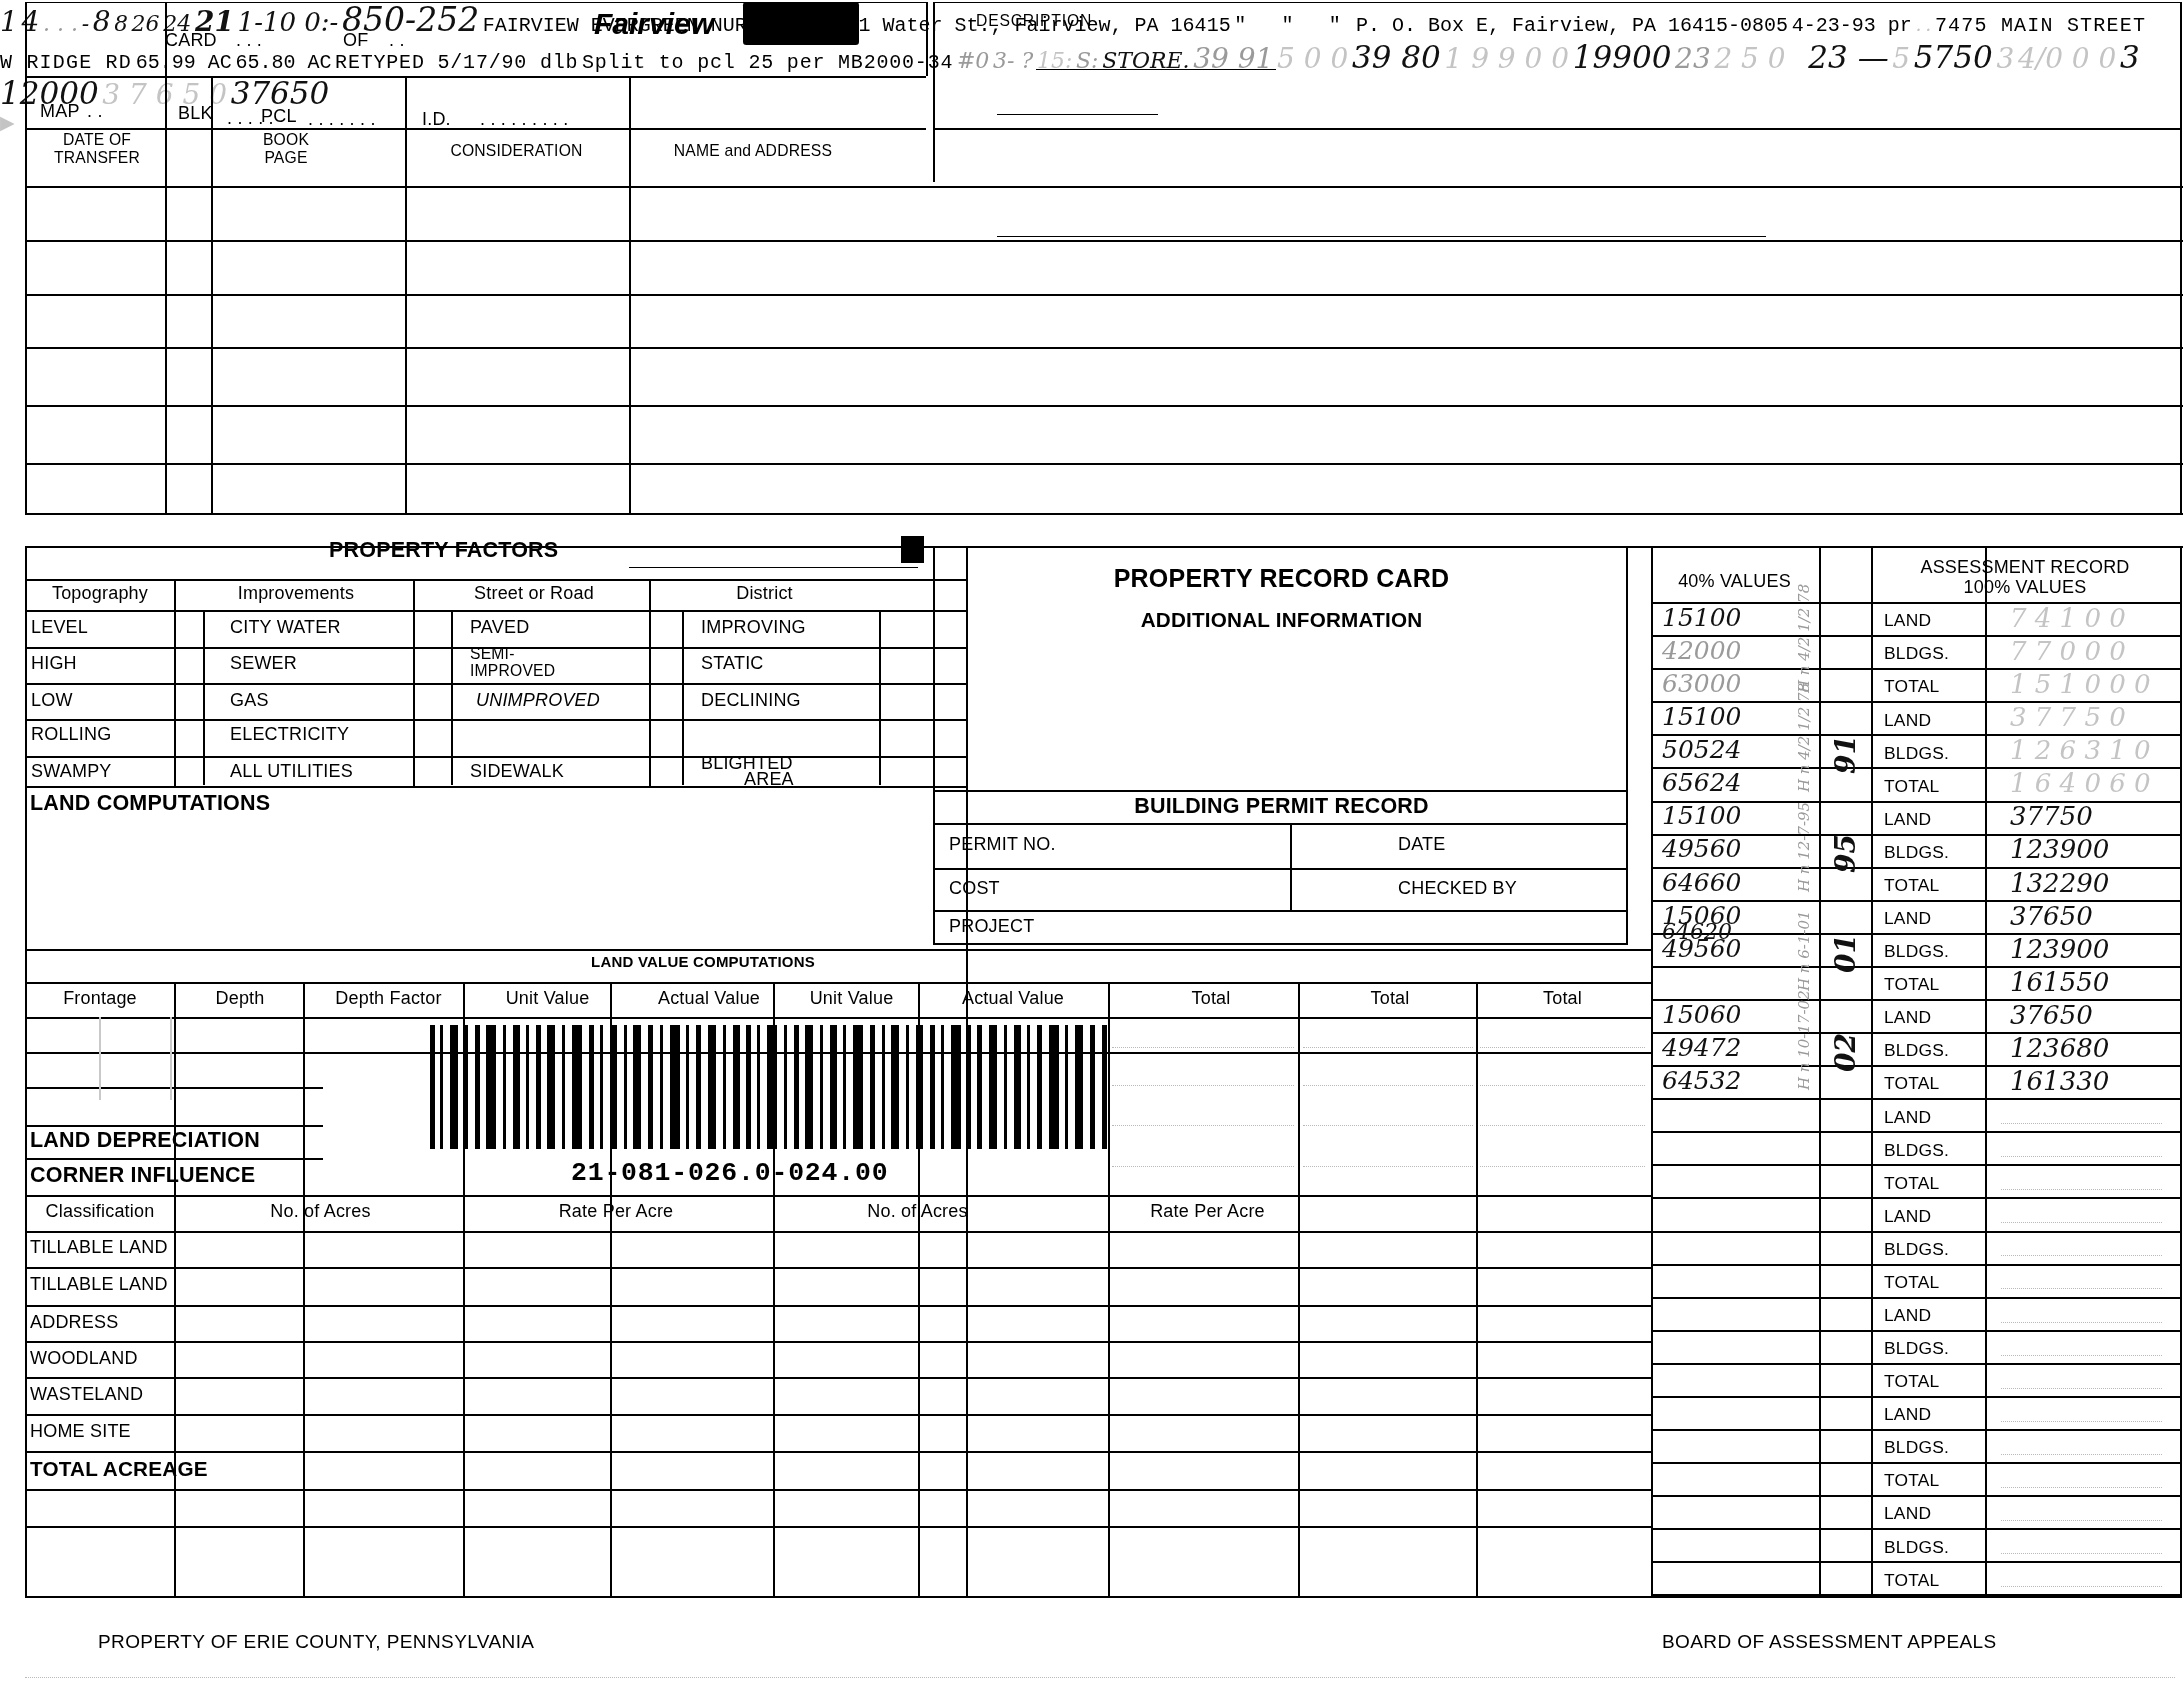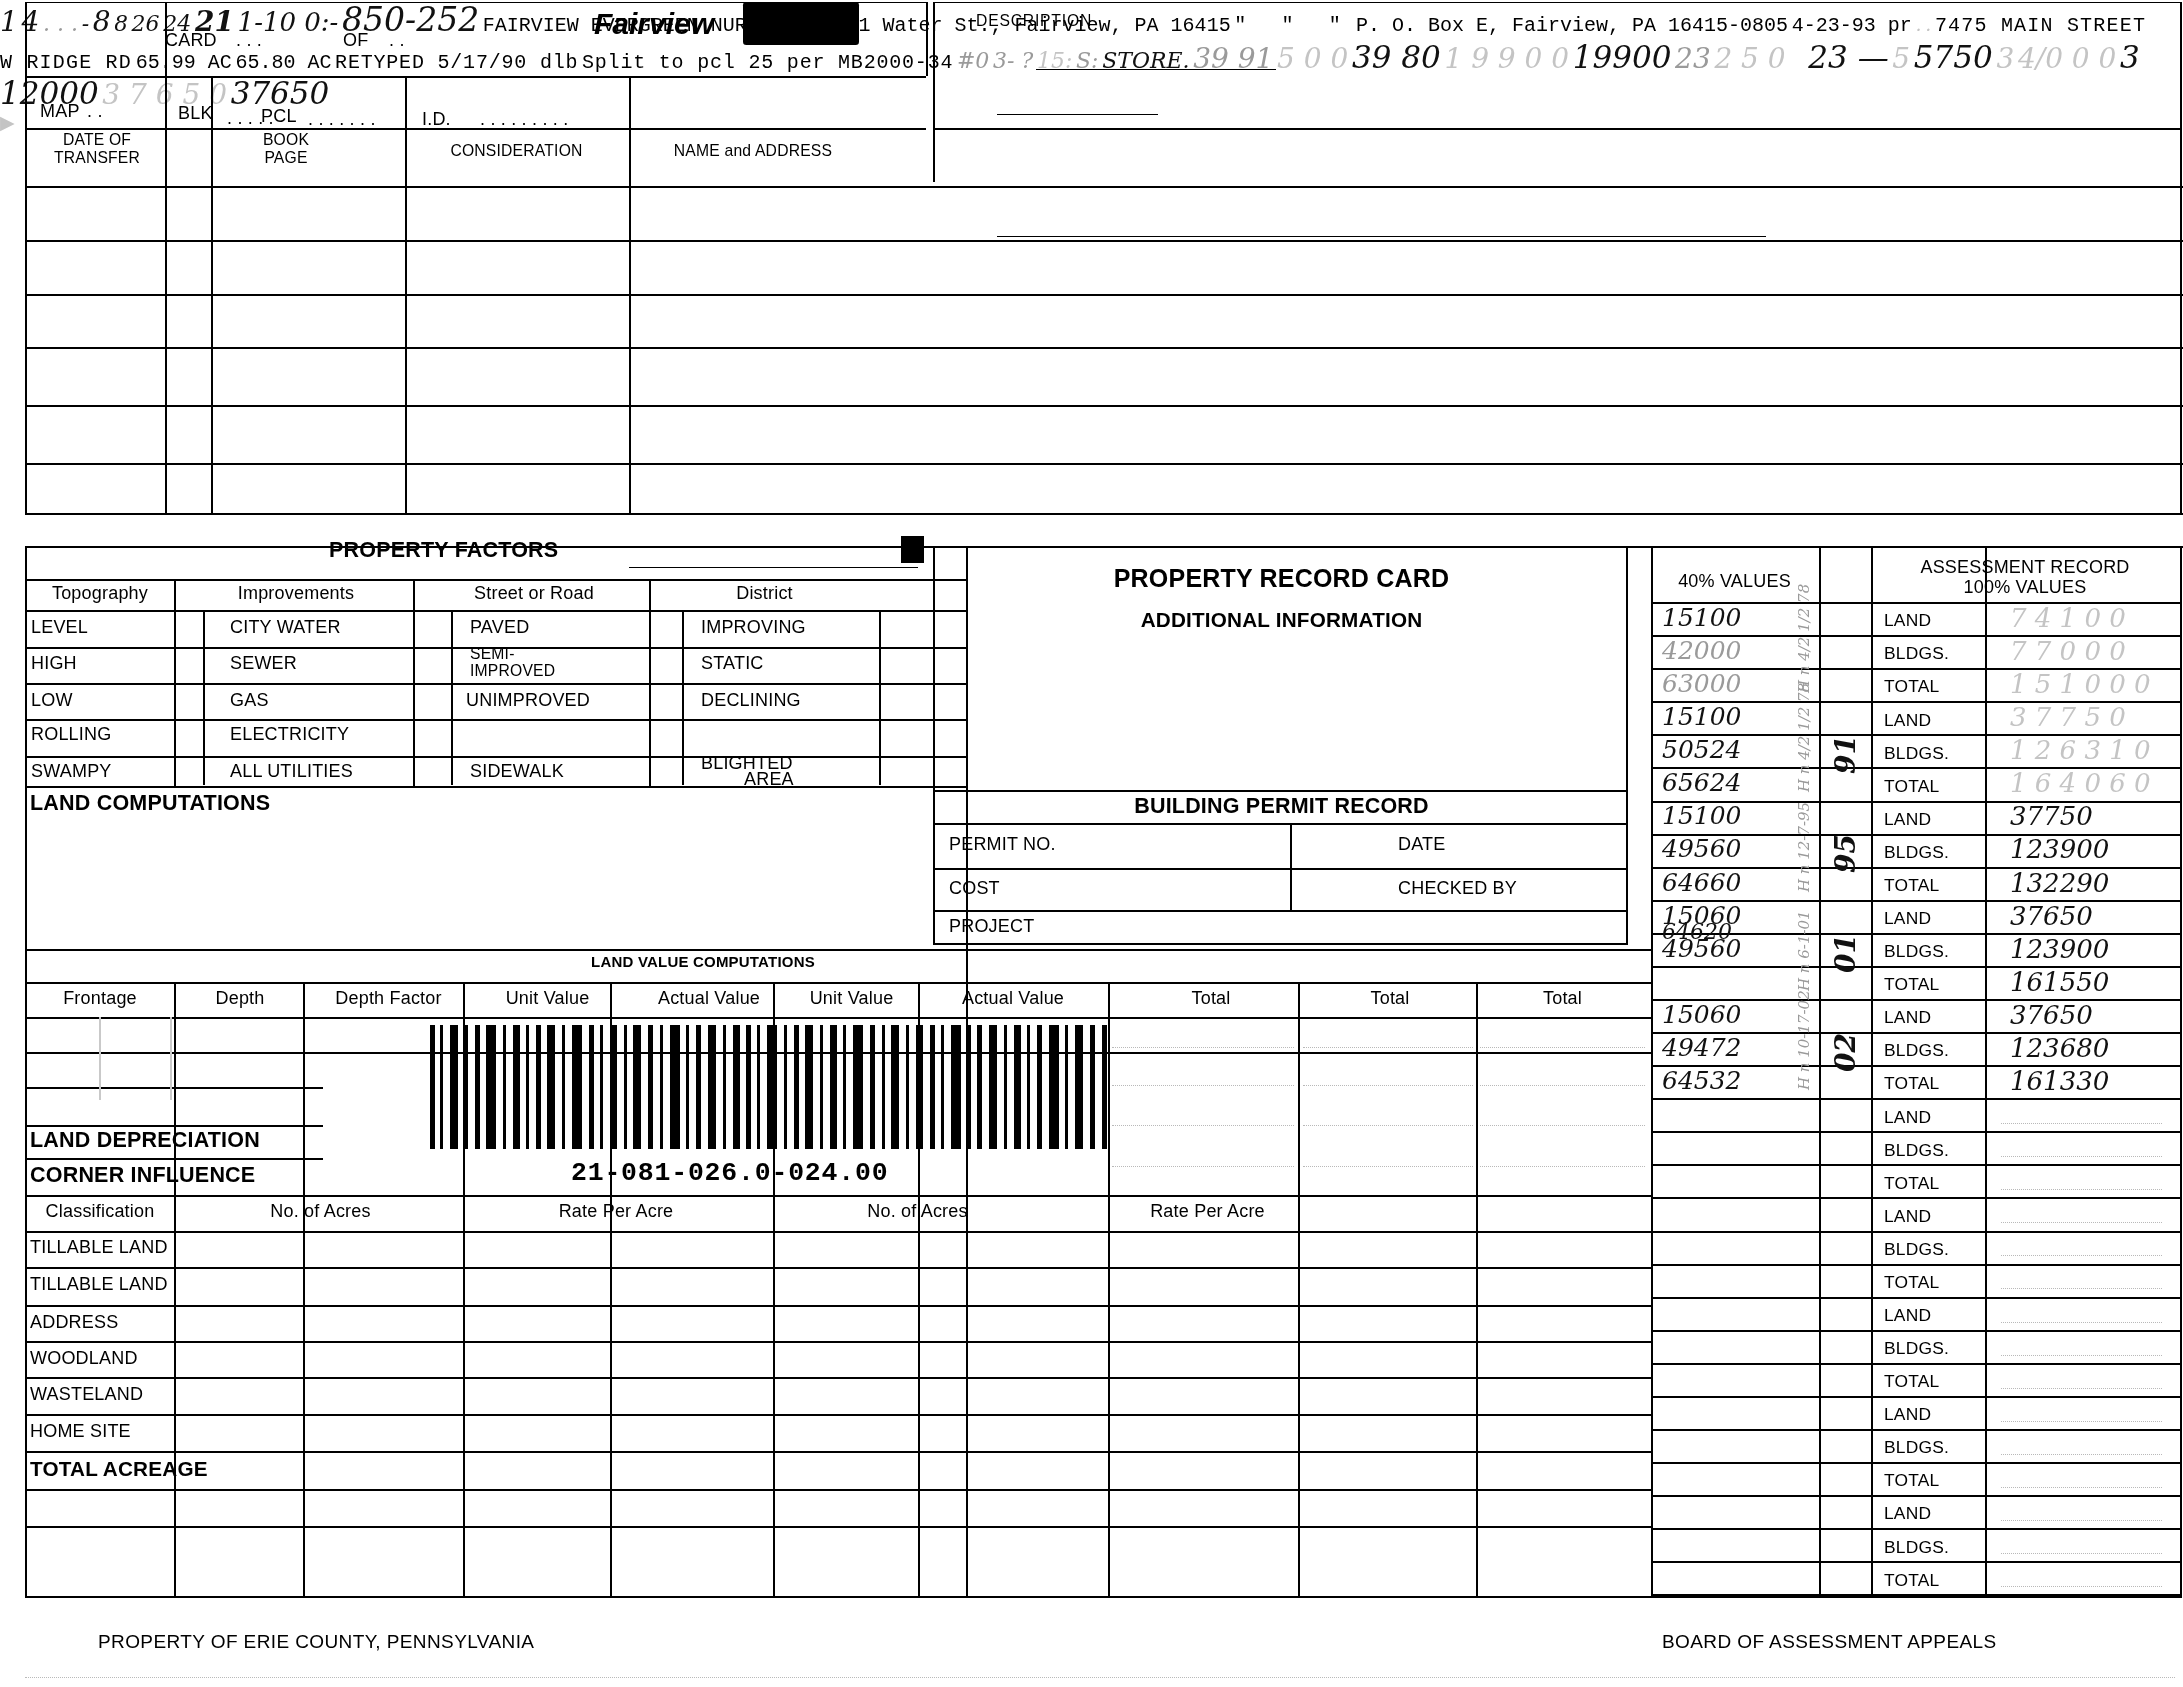--- a/index.html
+++ b/index.html
@@ -159,21 +159,21 @@
   <span class="lbl" style="left:230px;top:617px;">CITY WATER</span>
   <span class="lbl" style="left:230px;top:653px;">SEWER</span>
   <span class="lbl" style="left:230px;top:690px;">GAS</span>
   <span class="lbl" style="left:230px;top:724px;">ELECTRICITY</span>
   <span class="lbl" style="left:230px;top:761px;">ALL UTILITIES</span>
 
   
   <span class="lbl" style="left:470px;top:617px;">PAVED</span>
   <span class="lbl sm" style="left:470px;top:645px;">SEMI-</span>
   <span class="lbl sm" style="left:470px;top:662px;">IMPROVED</span>
-  <span class="lbl" style="left:466px;top:690px;">UNIMPROVED</span>
+  <span class="lbl" style="left:476px;top:690px;font-style:italic;">UNIMPROVED</span>
   <span class="lbl" style="left:470px;top:761px;">SIDEWALK</span>
 
   
   <span class="lbl" style="left:701px;top:617px;">IMPROVING</span>
   <span class="lbl" style="left:701px;top:653px;">STATIC</span>
   <span class="lbl" style="left:701px;top:690px;">DECLINING</span>
   <span class="lbl" style="left:701px;top:753px;">BLIGHTED</span>
   <span class="lbl" style="left:744px;top:769px;">AREA</span>
 
   <span class="lbl b" style="left:30px;top:791px;font-size:21.5px;">LAND COMPUTATIONS</span>

